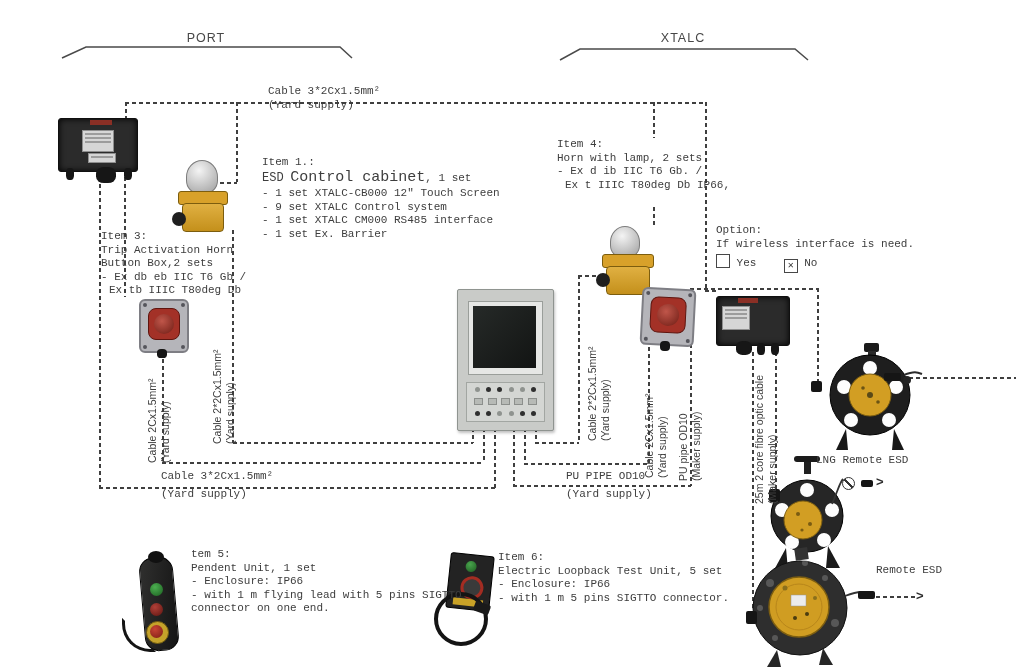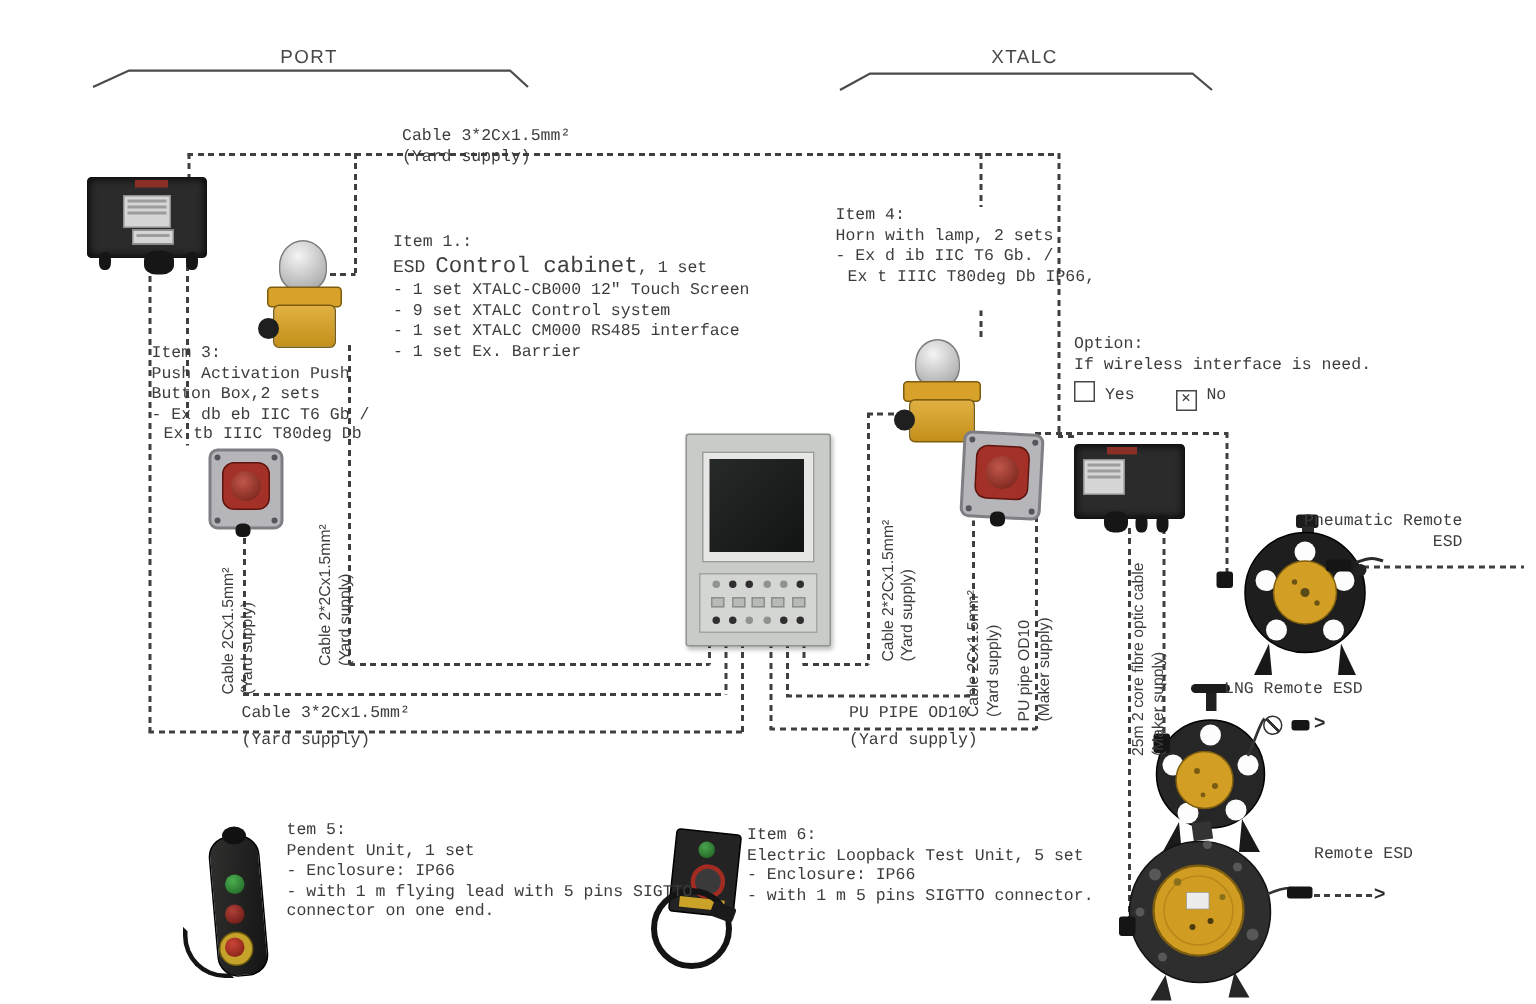--- a/index.html
+++ b/index.html
@@ -140,45 +140,41 @@
       <span class="cbx"></span>
       <span>Yes</span>
       <span style="display:inline-block;width:14px;"></span>
       <span class="cbx">✕</span>
       <span>No</span>
     </div>
   </div>
 
   <div class="txt" style="left:101px;top:230px;">
     <div>Item 3:</div>
-    <div>Push Activation Push</div>
+    <div>Trip Activation Horn</div>
     <div>Button Box,2 sets</div>
     <div>- Ex db eb IIC T6 Gb /</div>
     <div class="ind">Ex tb IIIC T80deg Db</div>
   </div>
 
   <div class="txt" style="left:191px;top:548px;">
     <div>tem 5:</div>
     <div>Pendent Unit, 1 set</div>
     <div>- Enclosure: IP66</div>
     <div>- with 1 m flying lead with 5 pins SIGTTO</div>
     <div>connector on one end.</div>
   </div>
 
   <div class="txt" style="left:498px;top:551px;">
     <div>Item 6:</div>
     <div>Electric Loopback Test Unit, 5 set</div>
     <div>- Enclosure: IP66</div>
     <div>- with 1 m  5 pins SIGTTO  connector.</div>
   </div>
 
-  <div class="txt" style="left:855px;top:342px;width:120px;text-align:right;">
-    <div>Pneumatic Remote</div>
-    <div>ESD</div>
-  </div>
   <div class="txt" style="left:816px;top:454px;">LNG Remote ESD</div>
   <div class="txt" style="left:876px;top:564px;">Remote ESD</div>
 
   <div class="jbox" style="left:58px;top:118px;width:78px;height:52px;"></div>
   <div class="redstrip" style="left:90px;top:120px;width:22px;height:5px;"></div>
   <div class="sticker" style="left:82px;top:130px;width:30px;height:20px;">
       <i></i>
       <i></i>
       <i></i>
     </div>

